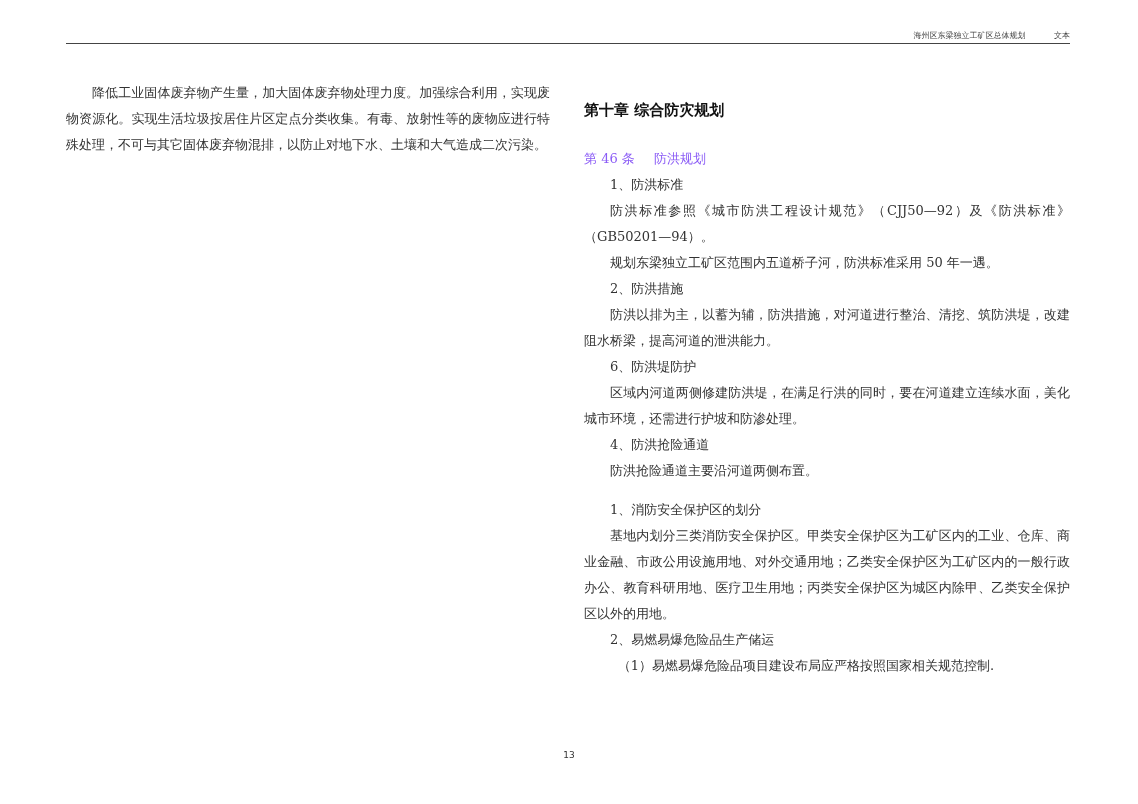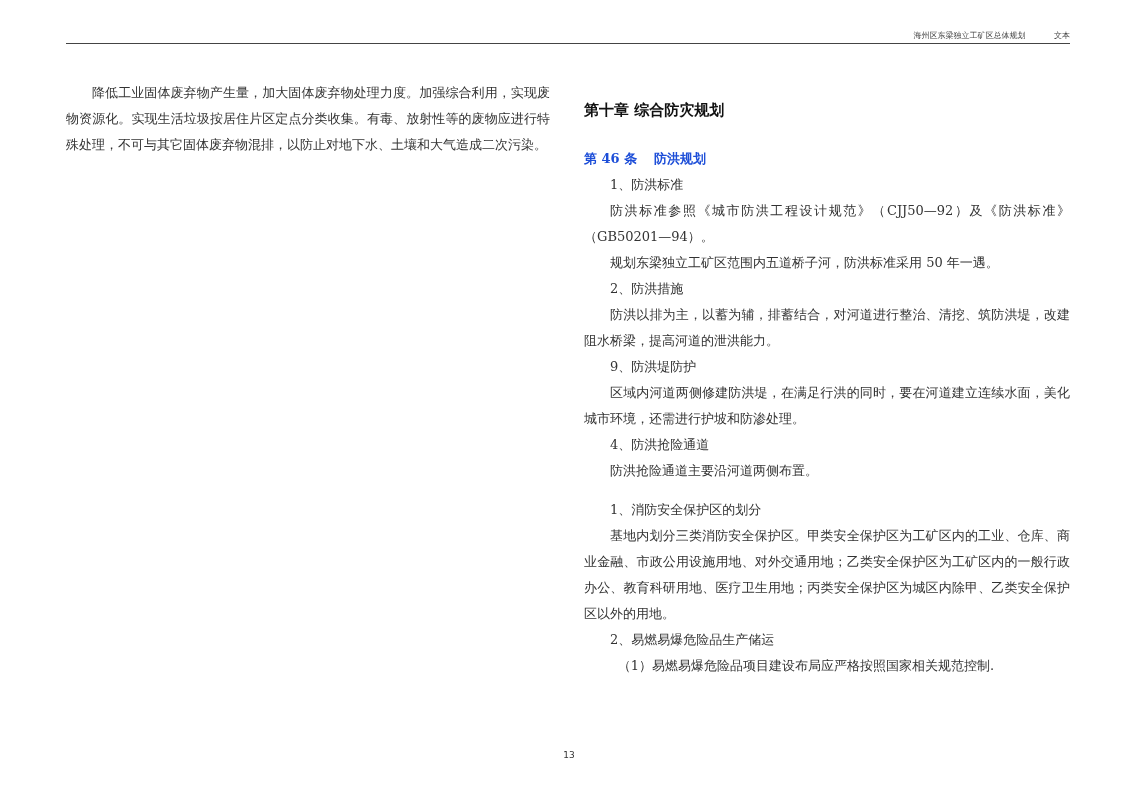--- a/index.html
+++ b/index.html
@@ -61,22 +61,22 @@
     .chapter-title {
       text-align: left;
       font-family: "DejaVu Sans", "Liberation Sans", sans-serif;
       font-weight: bold;
       font-size: 15px;
       color: #111;
       line-height: 30px;
       margin-bottom: 21px;
     }
     .article-heading {
-      font-weight: bold;
-      color: #1d4ed8;
+      font-weight: normal;
+      color: #8b5cf6;
       font-size: 13px;
       line-height: 26px;
     }
     .article-heading .art-num { display: inline-block; width: 70px; }
     .article-heading .art-title { }
     .article-gap { height: 13px; }
     .item { padding-left: 2em; }
     .item-sub { padding-left: 2.6em; }
     .underlined { text-underline-offset: 3px; }
 
@@ -110,22 +110,22 @@
   <div class="col col-right">
     <div class="chapter-title">第十章 综合防灾规划</div>
 
     <div class="article-heading">
       <span class="art-num">第 46 条</span><span class="art-title">防洪规划</span>
     </div>
     <div class="item">1、防洪标准</div>
     <p class="para">防洪标准参照《城市防洪工程设计规范》（CJJ50—92）及《防洪标准》（GB50201—94）。</p>
     <p class="para"><span class="underlined">规划东梁独立工矿区范围内五道桥子河，防洪标准采用 50 年一遇。</span></p>
     <div class="item">2、防洪措施</div>
-    <p class="para">防洪以排为主，以蓄为辅，排蓄结合，对河道进行整治、清挖、筑防洪堤，改建阻水桥梁，提高河道的泄洪能力。</p>
-    <div class="item">9、防洪堤防护</div>
+    <p class="para">防洪以排为主，以蓄为辅，防洪措施，对河道进行整治、清挖、筑防洪堤，改建阻水桥梁，提高河道的泄洪能力。</p>
+    <div class="item">6、防洪堤防护</div>
     <p class="para">区域内河道两侧修建防洪堤，在满足行洪的同时，要在河道建立连续水面，美化城市环境，还需进行护坡和防渗处理。</p>
     <div class="item">4、防洪抢险通道</div>
     <p class="para">防洪抢险通道主要沿河道两侧布置。</p>
 
     <div class="article-gap"></div>
 
     <div class="item">1、消防安全保护区的划分</div>
     <p class="para">基地内划分三类消防安全保护区。甲类安全保护区为工矿区内的工业、仓库、商业金融、市政公用设施用地、对外交通用地；乙类安全保护区为工矿区内的一般行政办公、教育科研用地、医疗卫生用地；丙类安全保护区为城区内除甲、乙类安全保护区以外的用地。</p>
     <div class="item">2、易燃易爆危险品生产储运</div>
     <div class="item-sub">（1）易燃易爆危险品项目建设布局应严格按照国家相关规范控制.</div>

